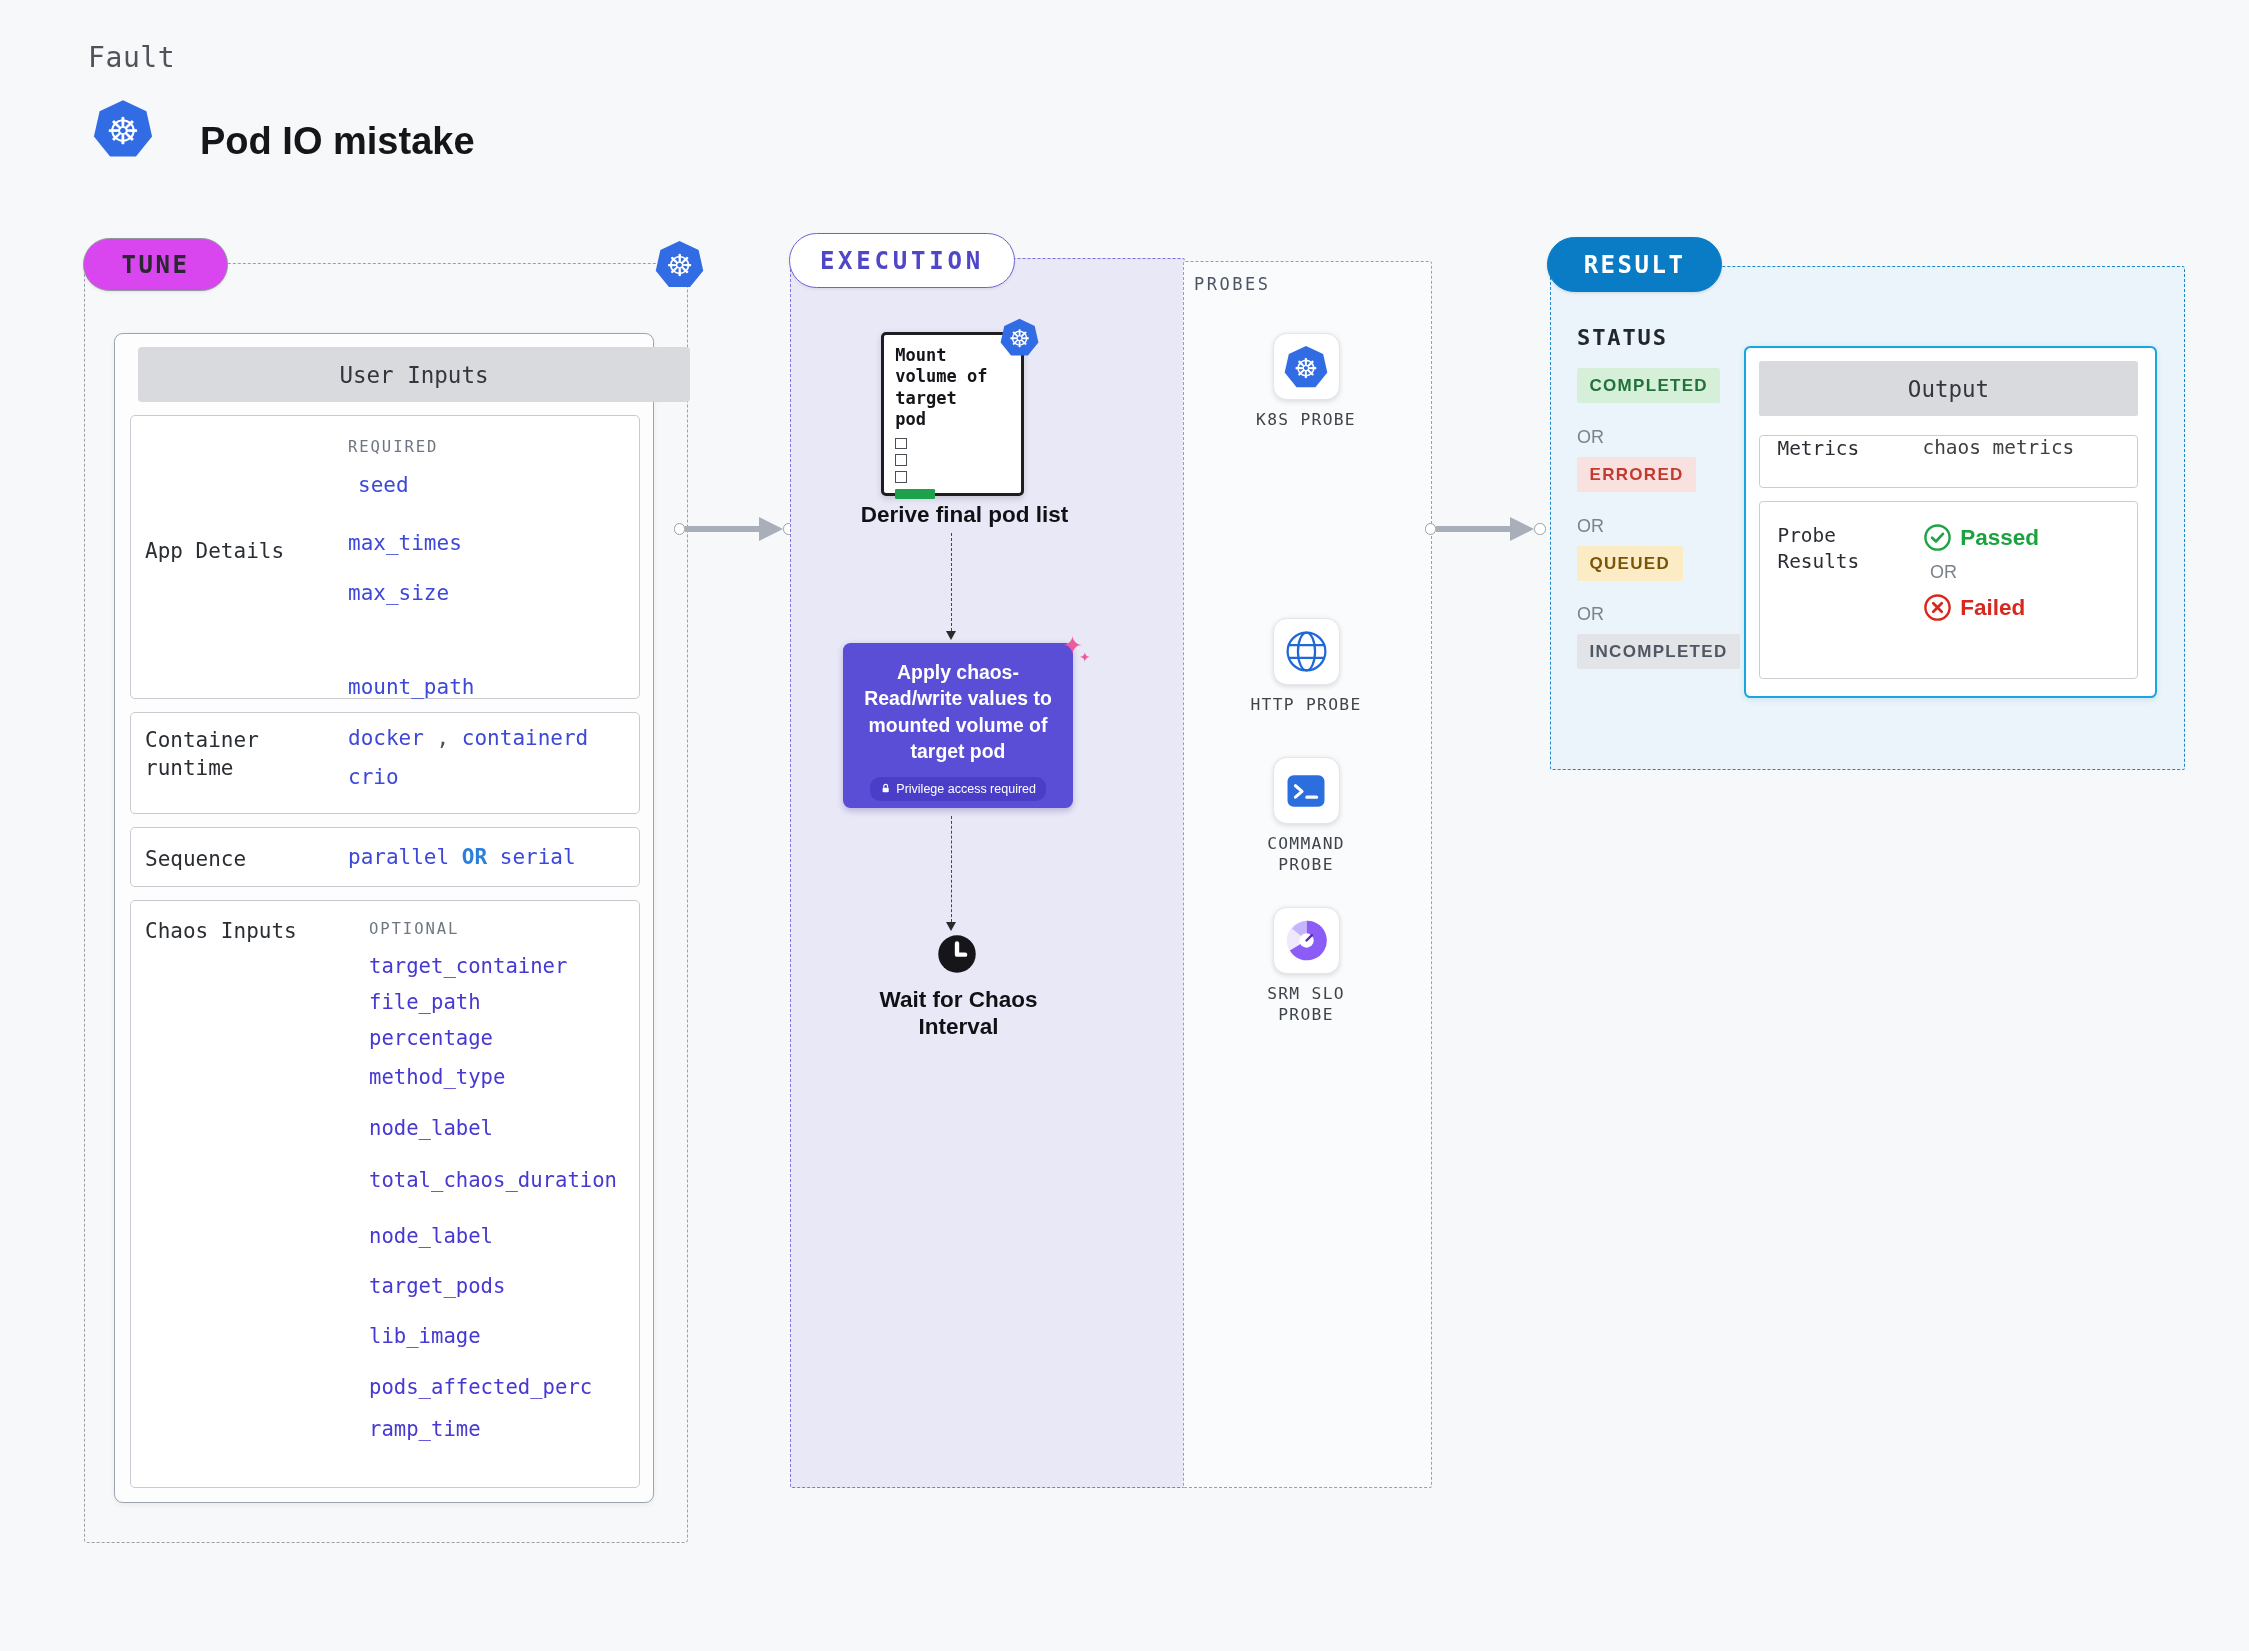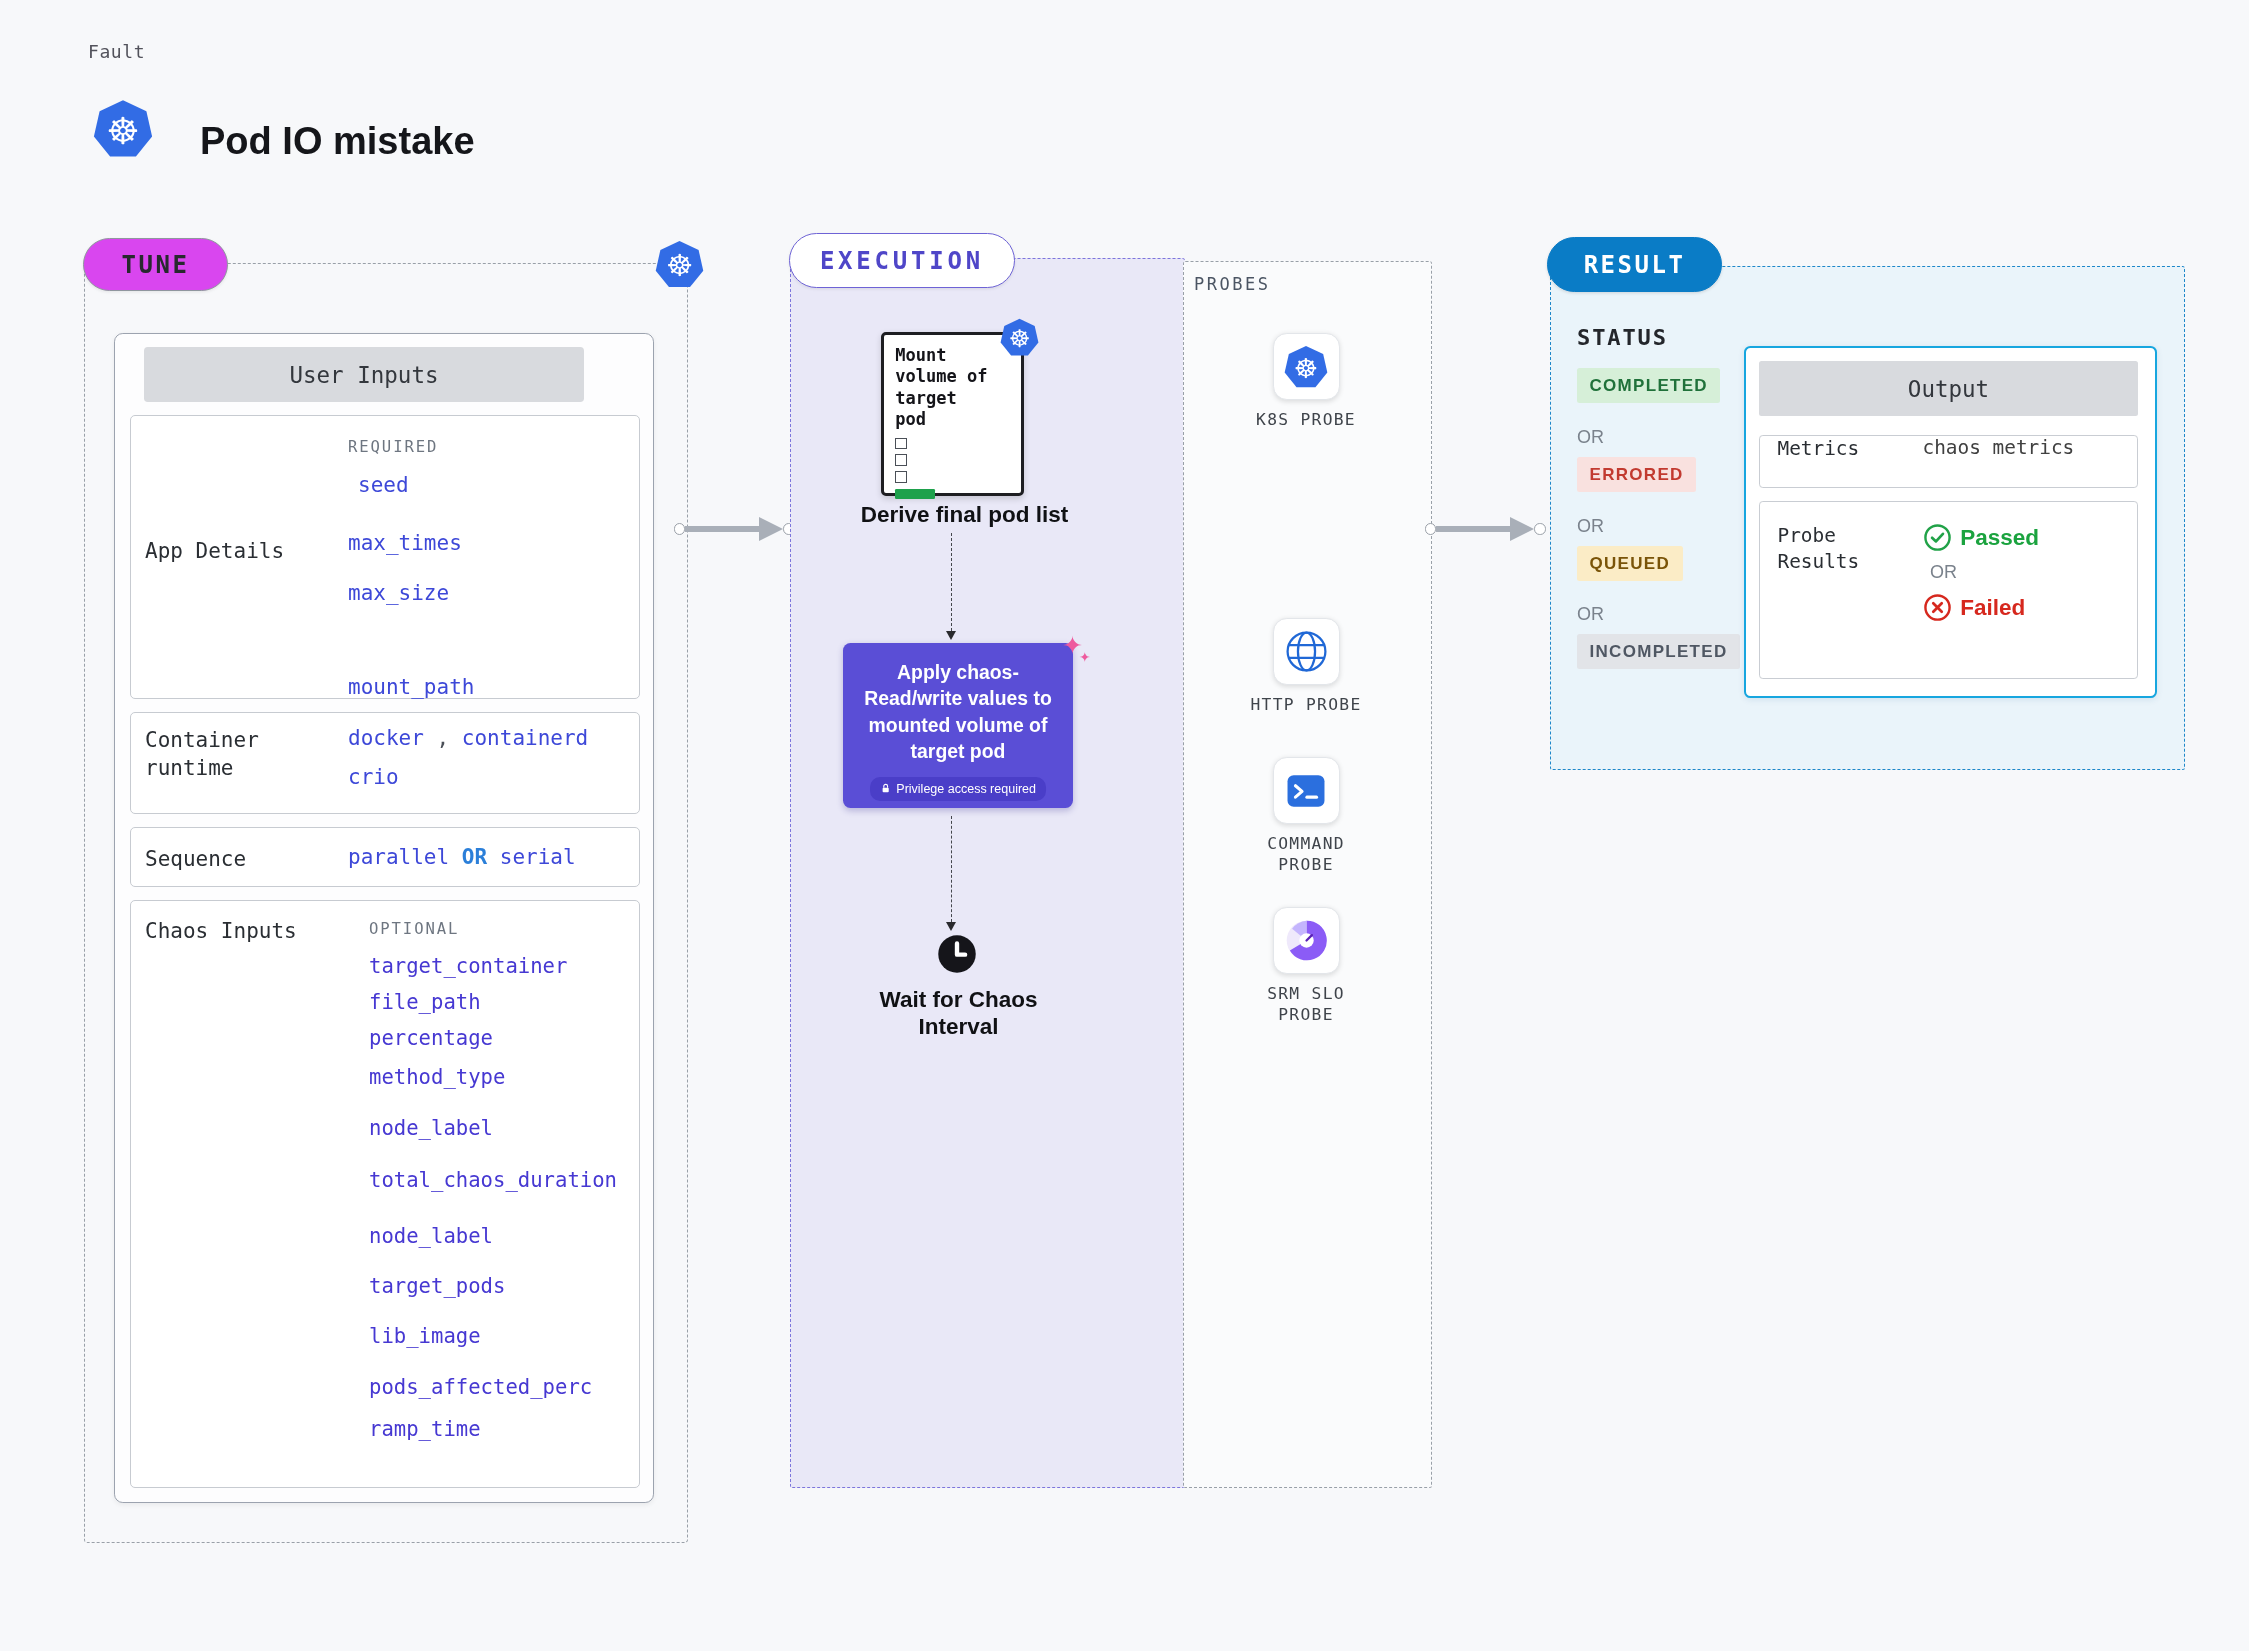--- a/index.html
+++ b/index.html
@@ -1,20 +1,20 @@
 <!DOCTYPE html>
 <html style="font-size:10px"><head>
 <meta charset="utf-8">
 <style>
   html,body{margin:0;padding:0;background:#F7F8FA;}
   #canvas{position:relative;width:2250px;height:1651px;overflow:hidden;background:#F7F8FA;font-family:"Liberation Sans",sans-serif;}
   .abs{position:absolute;}
 
   
-  .eyebrow{font-family:"DejaVu Sans Mono",monospace;font-size:18px;color:#52525B;letter-spacing:0.6px;}
+  .eyebrow{font-family:"DejaVu Sans Mono",monospace;font-size:28px;color:#52525B;letter-spacing:0.6px;}
   .page-title{font-family:"Liberation Sans",sans-serif;font-weight:bold;font-size:38px;color:#15161A;}
 
   
   .dashed-box{position:absolute;border:1.9px dashed #99A0A8;border-radius:3.8px;}
   .exec-box{border:1.9px dashed #7D75DC;background:#E9E8F7;border-radius:2.5px;}
   .probes-box{border:1.9px dashed #99A0A8;background:#FAFBFC;border-radius:2.5px;}
   .result-box{border:1.9px dashed #1E87C9;background:#EAF4FA;border-radius:2.5px;}
 
   .pill{position:absolute;display:flex;align-items:center;justify-content:center;border-radius:27.5px;font-family:"DejaVu Sans Mono",monospace;font-weight:bold;font-size:24px;}
   .pill-tune{background:#d946ef;border:1.9px solid #8F969E;color:#27292E;letter-spacing:2.5px;box-shadow:0 1.3px 3.1px rgba(0,0,0,.08);}
@@ -96,21 +96,21 @@
   <div class="dashed-box" style="left:84px;top:263px;width:602px;height:1278px;"></div>
   <div class="pill pill-tune" style="left:83px;top:238px;width:143px;height:51px;">TUNE</div>
   <div class="abs" style="left:655px;top:240px;width:49px;height:49px;">
     <svg class="k8s-svg" width="49" height="49" viewBox="0 0 100 100">
         <polygon points="50,2 89,20.5 98.5,62.5 71.5,96 28.5,96 1.5,62.5 11,20.5" fill="#326CE5"></polygon>
         <text x="50" y="53" text-anchor="middle" dominant-baseline="central" font-size="62" fill="#FFFFFF" font-family="DejaVu Sans">☸</text>
       </svg>
   </div>
 
   <div class="ui-card" style="left:114px;top:333px;width:538px;height:1168px;"></div>
-  <div class="ui-header" style="left:144px;top:347px;width:440px;height:55px;">User Inputs</div>
+  <div class="ui-header" style="left:138px;top:347px;width:552px;height:55px;">User Inputs</div>
 
   <div class="ui-section" style="left:130px;top:415px;width:508px;height:282px;"></div>
   <div class="section-label" style="left:145px;top:537px;">App Details</div>
   <div class="tag" style="left:348px;top:438px;">REQUIRED</div>
   <div class="field" style="left:358px;top:473px;">seed</div>
   <div class="field" style="left:348px;top:531px;">max_times</div>
   <div class="field" style="left:348px;top:581px;">max_size</div>
   <div class="field" style="left:348px;top:675px;">mount_path</div>
 
   <div class="ui-section" style="left:130px;top:712px;width:508px;height:100px;"></div>

